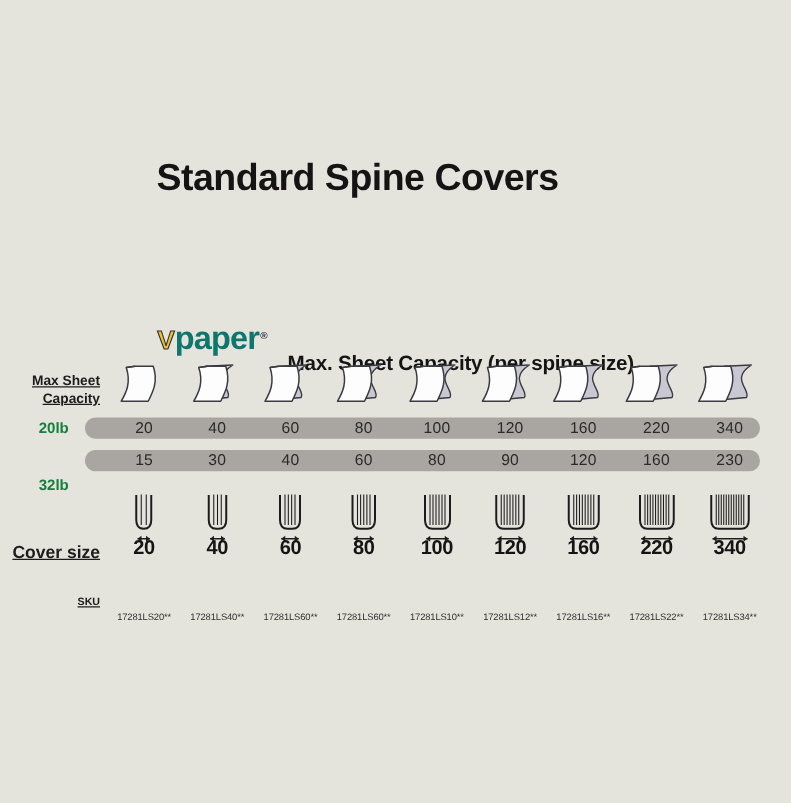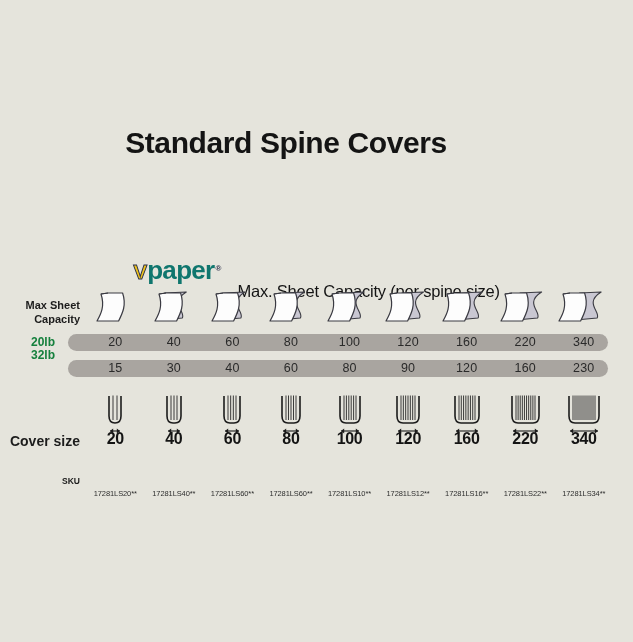--- a/index.html
+++ b/index.html
@@ -65,21 +65,21 @@
   }
   .logo-reg {
     font-size: 8px;
     color: #2b2f4a;
     font-weight: bold;
     position: relative;
     top: -8px;
   }
   #subtitle {
     font-size: 16.5px;
-    font-weight: normal;
+    font-weight: bold;
     color: #141414;
     letter-spacing: -0.2px;
     margin-top: 41px;
   }
 
   
   .col-strip {
     position: absolute;
     left: 86px;
     width: 527px;
@@ -89,20 +89,21 @@
     flex: 1 1 0;
     text-align: center;
   }
 
   
   .row-label {
     position: absolute;
     font-weight: bold;
     color: #1c1c1c;
     text-align: right;
+    text-decoration: underline;
   }
 
   
   #paper-row { top: 281px; height: 46px; align-items: flex-end; }
   .paper-wrap {
     height: 46px;
     display: flex;
     align-items: flex-end;
     justify-content: center;
   }
@@ -287,21 +288,21 @@
     <div class="cell">60</div>
     <div class="cell">80</div>
     <div class="cell">100</div>
     <div class="cell">120</div>
     <div class="cell">160</div>
     <div class="cell">220</div>
     <div class="cell">340</div>
   </div>
 
 <div class="pill" id="pill-32"></div>
-<div class="pill-name" style="top:347px;">32lb</div>
+<div class="pill-name" style="top:380px;">32lb</div>
 <div class="value-strip" id="values-32" style="top:360px;">
     <div class="cell">15</div>
     <div class="cell">30</div>
     <div class="cell">40</div>
     <div class="cell">60</div>
     <div class="cell">80</div>
     <div class="cell">90</div>
     <div class="cell">120</div>
     <div class="cell">160</div>
     <div class="cell">230</div>

